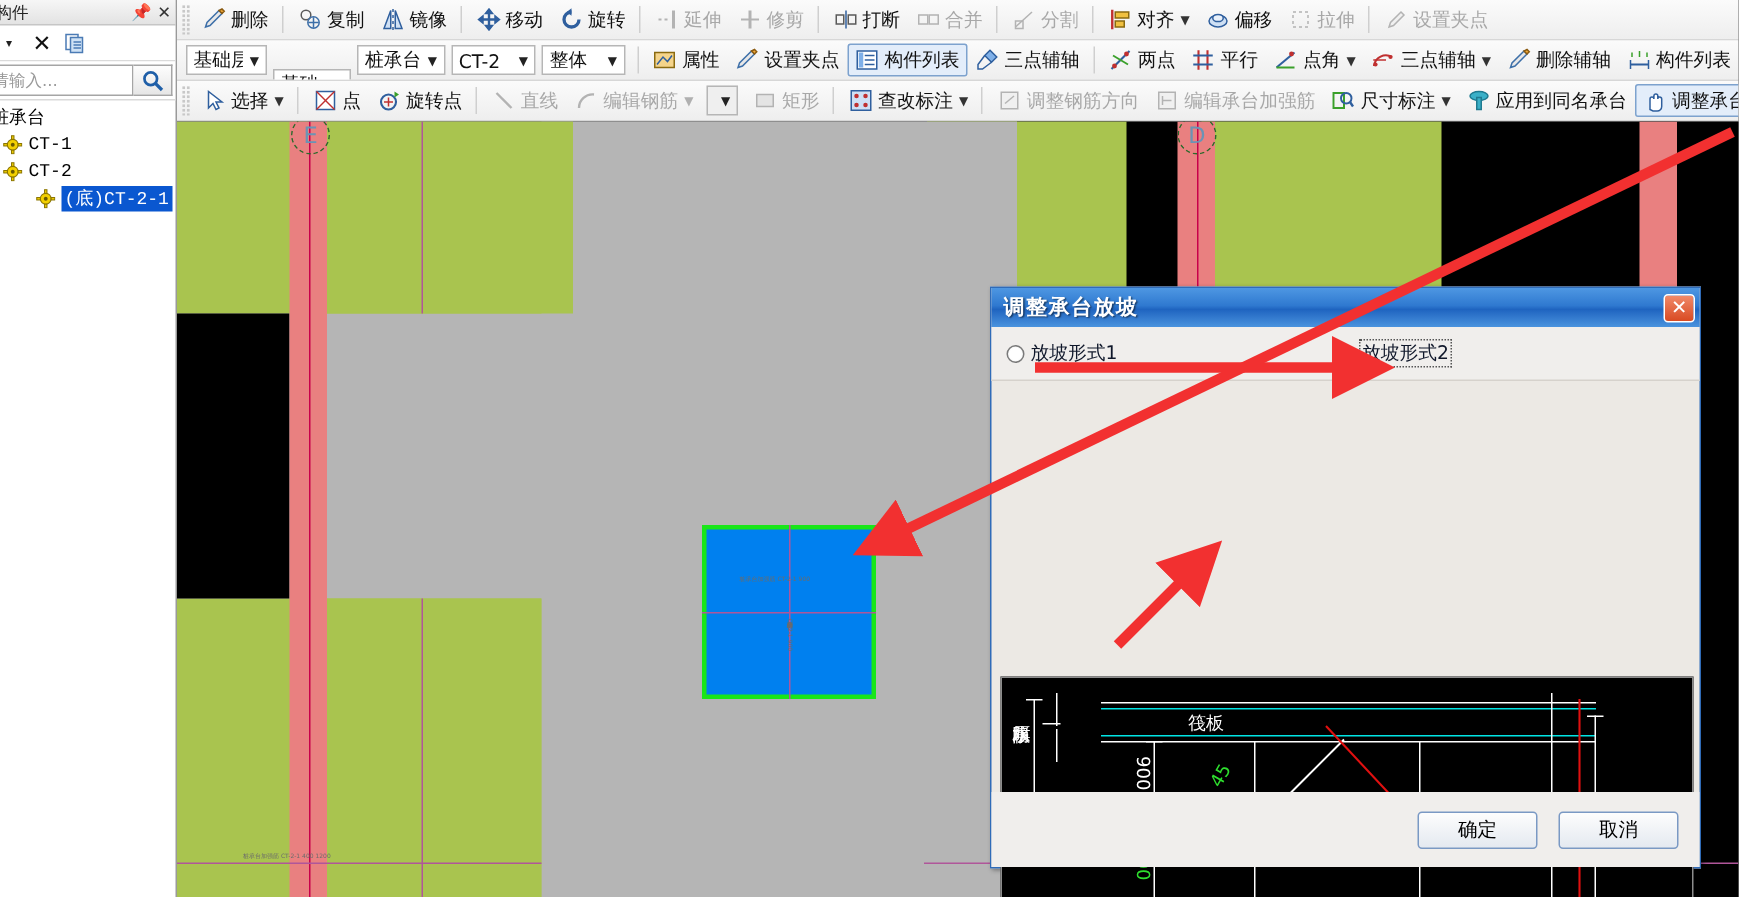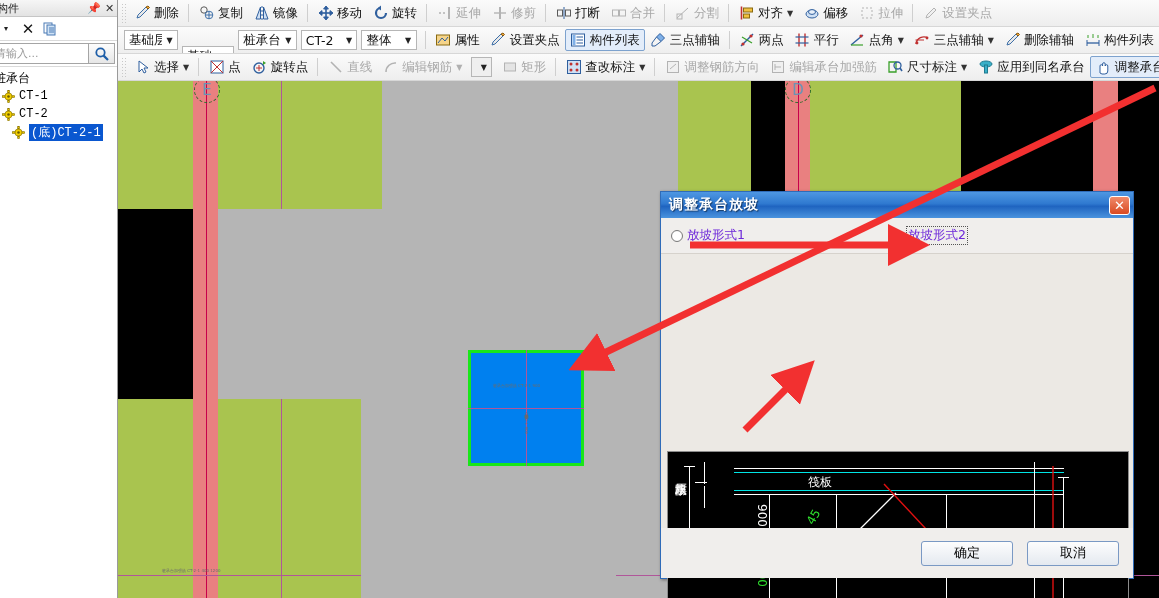--- a/index.html
+++ b/index.html
@@ -43,21 +43,21 @@
   }
   #search-go{
     width:26px;height:21px;border:1px solid #a5a5a5;border-left:none;
     background:linear-gradient(to bottom,#fdfdfd,#e6e6e6);
     display:flex;align-items:center;justify-content:center;cursor:pointer;
   }
   #tree { padding:2px 0 0 0; font-family:"DejaVu Sans Mono","Liberation Mono",monospace; font-size:12px;}
   .tree-row{ display:flex; align-items:center; height:18px; white-space:nowrap;font-family:Liberation Mono, monospace;}
   .tree-root{ padding-left:0px; margin-left:-6px; font-family:"DejaVu Sans","Liberation Sans",sans-serif;}
   .tree-l1{ padding-left:2px; }
-  .tree-l2{ padding-left:12px; }
+  .tree-l2{ padding-left:24px; }
   .gear{ width:13px;height:13px;margin-right:4px;flex:none; }
   .tree-label{ color:#000; }
   .tree-label.sel{ background:#0a57d0; color:#fff; padding:0 2px; }
 
   
   #toolbars{ position:absolute; left:118px; top:0; width:1041px; height:81px;
     background:#f3f3f3; }
   .trow{ height:27px; display:flex; align-items:center; position:relative;
     background:linear-gradient(to bottom,#fbfbfb,#eeeeee);
     border-bottom:1px solid #d7d7d7; padding-left:3px; overflow:hidden;}
@@ -111,33 +111,33 @@
     background:linear-gradient(to bottom,#4e97e2 0%,#2f79d0 45%,#1f64c0 55%,#4a93de 100%);
     display:flex; align-items:center; padding:0 3px 0 8px; }
   #dlg-title .t{ flex:1; color:#fff; font-size:14px; font-weight:bold;
     text-shadow:1px 1px 1px rgba(0,0,0,.5); letter-spacing:1px;}
   #dlg-close{ width:21px;height:19px;border:1px solid #ffffff;border-radius:3px;
     background:linear-gradient(to bottom,#f08a6a,#d94a22);
     color:#fff;font-size:13px;font-weight:bold;display:flex;
     align-items:center;justify-content:center;cursor:pointer;}
   #dlg-radios{ height:36px; background:#f0eeec; display:flex; align-items:center;
     border-bottom:1px solid #d6d2cc; }
-  .radio-wrap{ display:flex;align-items:center;cursor:pointer;font-size:12.5px;color:#6d28d9;}
+  .radio-wrap{ display:flex;align-items:center;cursor:pointer;font-size:12.5px;color:#0f172a;}
   .rdot{ width:12px;height:12px;border-radius:50%;border:1px solid #7a7a7a;
     background:radial-gradient(#ffffff 55%, #e6e6e6 100%); margin-right:4px;
     display:flex;align-items:center;justify-content:center; flex:none;}
   .rdot .inner{ width:5px;height:5px;border-radius:50%;background:#1f7a1f; display:none;}
   .radio-wrap.checked .rdot .inner{ display:block; }
   .radio-wrap.checked .rlabel{ outline:1px dotted #555; padding:0 1px;}
   #dlg-draw{ position:absolute; left:6px; top:259px; width:462px; height:268px;
     background:#000; border:1px solid #8c8c8c; overflow:hidden; }
   #dlg-footer{ position:absolute; left:0; bottom:0; width:100%; height:50px;
     background:#f0eeec; display:flex; align-items:center;
     justify-content:flex-end; padding-right:14px; gap:14px; }
-  .dbtn{ width:92px;height:25px; border:1px solid #7a99c4; border-radius:3px;
+  .dbtn{ width:80px;height:25px; border:1px solid #7a99c4; border-radius:3px;
     background:linear-gradient(to bottom,#fdfdfd,#e4e9f0);
     font-size:13px; color:#000; display:flex;align-items:center;
     justify-content:center; cursor:pointer; font-family:"DejaVu Sans","Liberation Sans",sans-serif;}
   .dtext{ position:absolute; color:#fff; font-size:12px;
      font-family:"DejaVu Sans","Liberation Sans",sans-serif; white-space:nowrap;}
   .dtext.v{ writing-mode:vertical-rl; }
   .dgreen{ color:#2ee02e; }
   .dline{ position:absolute; background:#fff; }
   .dcyan{ position:absolute; background:#00e5e5; height:1px;}
 
@@ -711,21 +711,21 @@
       <span class="rlabel">放坡形式2</span>
     </label>
   </div>
 
   <div id="dlg-draw">
 
     <div class="dline" style="left:66px;top:16px;width:330px;height:1px;"></div>
     <div class="dcyan" style="left:66px;top:20px;width:330px;"></div>
     <div class="dcyan" style="left:66px;top:38px;width:330px;"></div>
     <div class="dline" style="left:66px;top:42px;width:330px;height:1px;"></div>
-    <span class="dtext" style="left:140px;top:22px;">筏板</span>
+    <span class="dtext" style="left:124px;top:22px;">筏板</span>
 
     <div class="dline" style="left:21px;top:14px;width:1px;height:76px;"></div>
     <div class="dline" style="left:16px;top:14px;width:11px;height:1px;"></div>
     <div class="dline" style="left:16px;top:89px;width:11px;height:1px;"></div>
     <div class="dline" style="left:36px;top:10px;width:1px;height:22px;"></div>
     <div class="dline" style="left:36px;top:34px;width:1px;height:22px;"></div>
     <div class="dline" style="left:27px;top:30px;width:12px;height:1px;"></div>
     <span class="dtext v" style="left:4px;top:22px;">防水板厚</span>
 
     <div class="dline" style="left:101px;top:42px;width:1px;height:58px;"></div>

